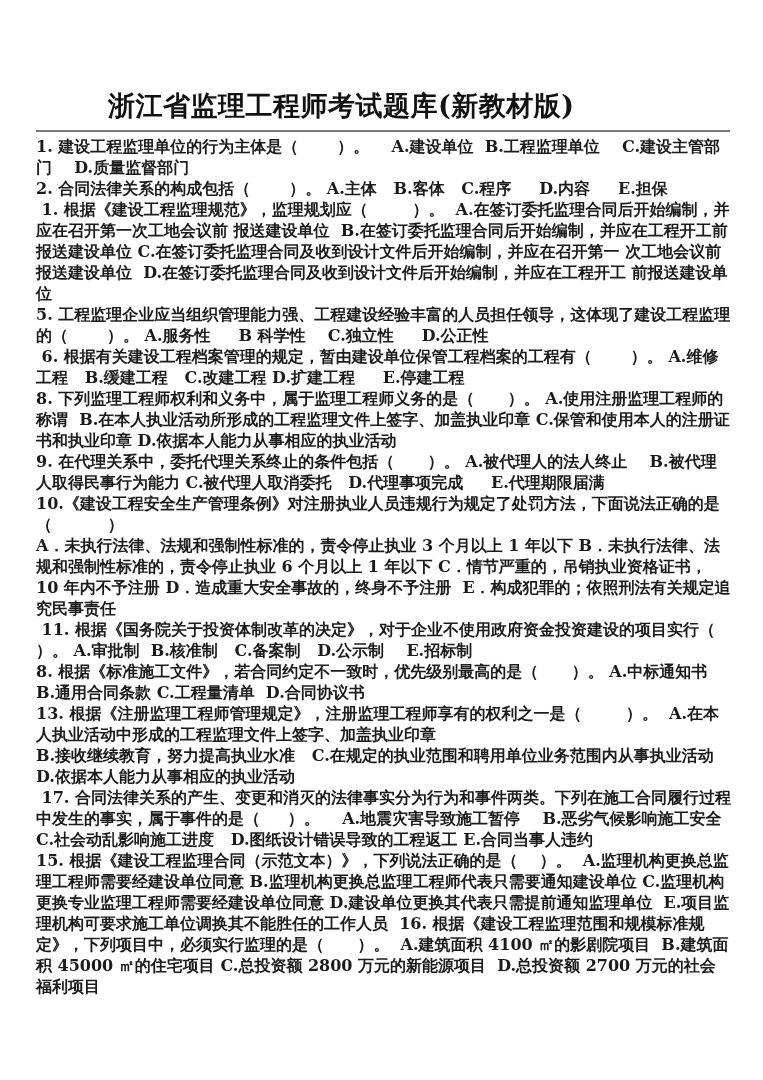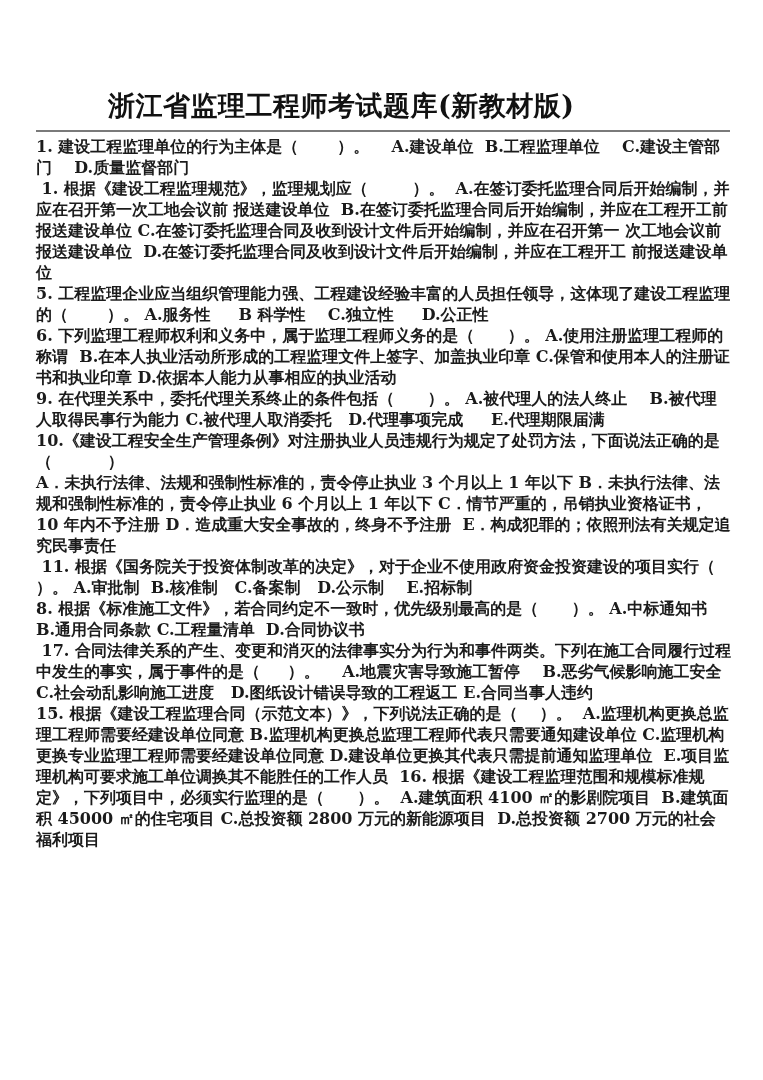--- a/index.html
+++ b/index.html
@@ -53,25 +53,29 @@
   }
 </style>
 </head>
 <body>
 
 <div class="page">
   <h1 class="doc-title">浙江省监理工程师考试题库(新教材版)</h1>
   <div class="title-rule"></div>
   <div class="doc-body">
       <p class="q">1. 建设工程监理单位的行为主体是（       ）。    A.建设单位  B.工程监理单位    C.建设主管部门    D.质量监督部门</p>
+      <p class="q">2. 合同法律关系的构成包括（       ）。 A.主体   B.客体   C.程序     D.内容     E.担保</p>
       <p class="q"> 1. 根据《建设工程监理规范》，监理规划应（        ）。  A.在签订委托监理合同后开始编制，并应在召开第一次工地会议前 报送建设单位  B.在签订委托监理合同后开始编制，并应在工程开工前报送建设单位 C.在签订委托监理合同及收到设计文件后开始编制，并应在召开第一 次工地会议前报送建设单位  D.在签订委托监理合同及收到设计文件后开始编制，并应在工程开工 前报送建设单位</p>
       <p class="q">5. 工程监理企业应当组织管理能力强、工程建设经验丰富的人员担任领导，这体现了建设工程监理的（       ）。 A.服务性     B 科学性    C.独立性     D.公正性</p>
-      <p class="q">6. 下列监理工程师权利和义务中，属于监理工程师义务的是（      ）。 A.使用注册监理工程师的称谓  B.在本人执业活动所形成的工程监理文件上签字、加盖执业印章 C.保管和使用本人的注册证书和执业印章 D.依据本人能力从事相应的执业活动</p>
+      <p class="q"> 6. 根据有关建设工程档案管理的规定，暂由建设单位保管工程档案的工程有（       ）。 A.维修工程   B.缓建工程   C.改建工程 D.扩建工程     E.停建工程</p>
+      <p class="q">8. 下列监理工程师权利和义务中，属于监理工程师义务的是（      ）。 A.使用注册监理工程师的称谓  B.在本人执业活动所形成的工程监理文件上签字、加盖执业印章 C.保管和使用本人的注册证书和执业印章 D.依据本人能力从事相应的执业活动</p>
       <p class="q">9. 在代理关系中，委托代理关系终止的条件包括（      ）。 A.被代理人的法人终止    B.被代理人取得民事行为能力 C.被代理人取消委托   D.代理事项完成     E.代理期限届满</p>
       <p class="q">10.《建设工程安全生产管理条例》对注册执业人员违规行为规定了处罚方法，下面说法正确的是（          ）
 A．未执行法律、法规和强制性标准的，责令停止执业 3 个月以上 1 年以下 B．未执行法律、法规和强制性标准的，责令停止执业 6 个月以上 1 年以下 C．情节严重的，吊销执业资格证书，
 10 年内不予注册 D．造成重大安全事故的，终身不予注册  E．构成犯罪的；依照刑法有关规定追究民事责任</p>
       <p class="q"> 11. 根据《国务院关于投资体制改革的决定》，对于企业不使用政府资金投资建设的项目实行（       ）。 A.审批制  B.核准制   C.备案制   D.公示制    E.招标制</p>
       <p class="q">8. 根据《标准施工文件》，若合同约定不一致时，优先级别最高的是（      ）。 A.中标通知书   B.通用合同条款 C.工程量清单  D.合同协议书</p>
+      <p class="q">13. 根据《注册监理工程师管理规定》，注册监理工程师享有的权利之一是（        ）。  A.在本人执业活动中形成的工程监理文件上签字、加盖执业印章
+B.接收继续教育，努力提高执业水准   C.在规定的执业范围和聘用单位业务范围内从事执业活动 D.依据本人能力从事相应的执业活动</p>
       <p class="q"> 17. 合同法律关系的产生、变更和消灭的法律事实分为行为和事件两类。下列在施工合同履行过程中发生的事实，属于事件的是（     ）。    A.地震灾害导致施工暂停    B.恶劣气候影响施工安全 C.社会动乱影响施工进度   D.图纸设计错误导致的工程返工 E.合同当事人违约</p>
       <p class="q">15. 根据《建设工程监理合同（示范文本）》，下列说法正确的是（    ）。  A.监理机构更换总监理工程师需要经建设单位同意 B.监理机构更换总监理工程师代表只需要通知建设单位 C.监理机构更换专业监理工程师需要经建设单位同意 D.建设单位更换其代表只需提前通知监理单位  E.项目监理机构可要求施工单位调换其不能胜任的工作人员  16. 根据《建设工程监理范围和规模标准规定》，下列项目中，必须实行监理的是（      ）。  A.建筑面积 4100 ㎡的影剧院项目  B.建筑面积 45000 ㎡的住宅项目 C.总投资额 2800 万元的新能源项目  D.总投资额 2700 万元的社会福利项目</p>
     </div>
 </div>
 
 </body></html>

